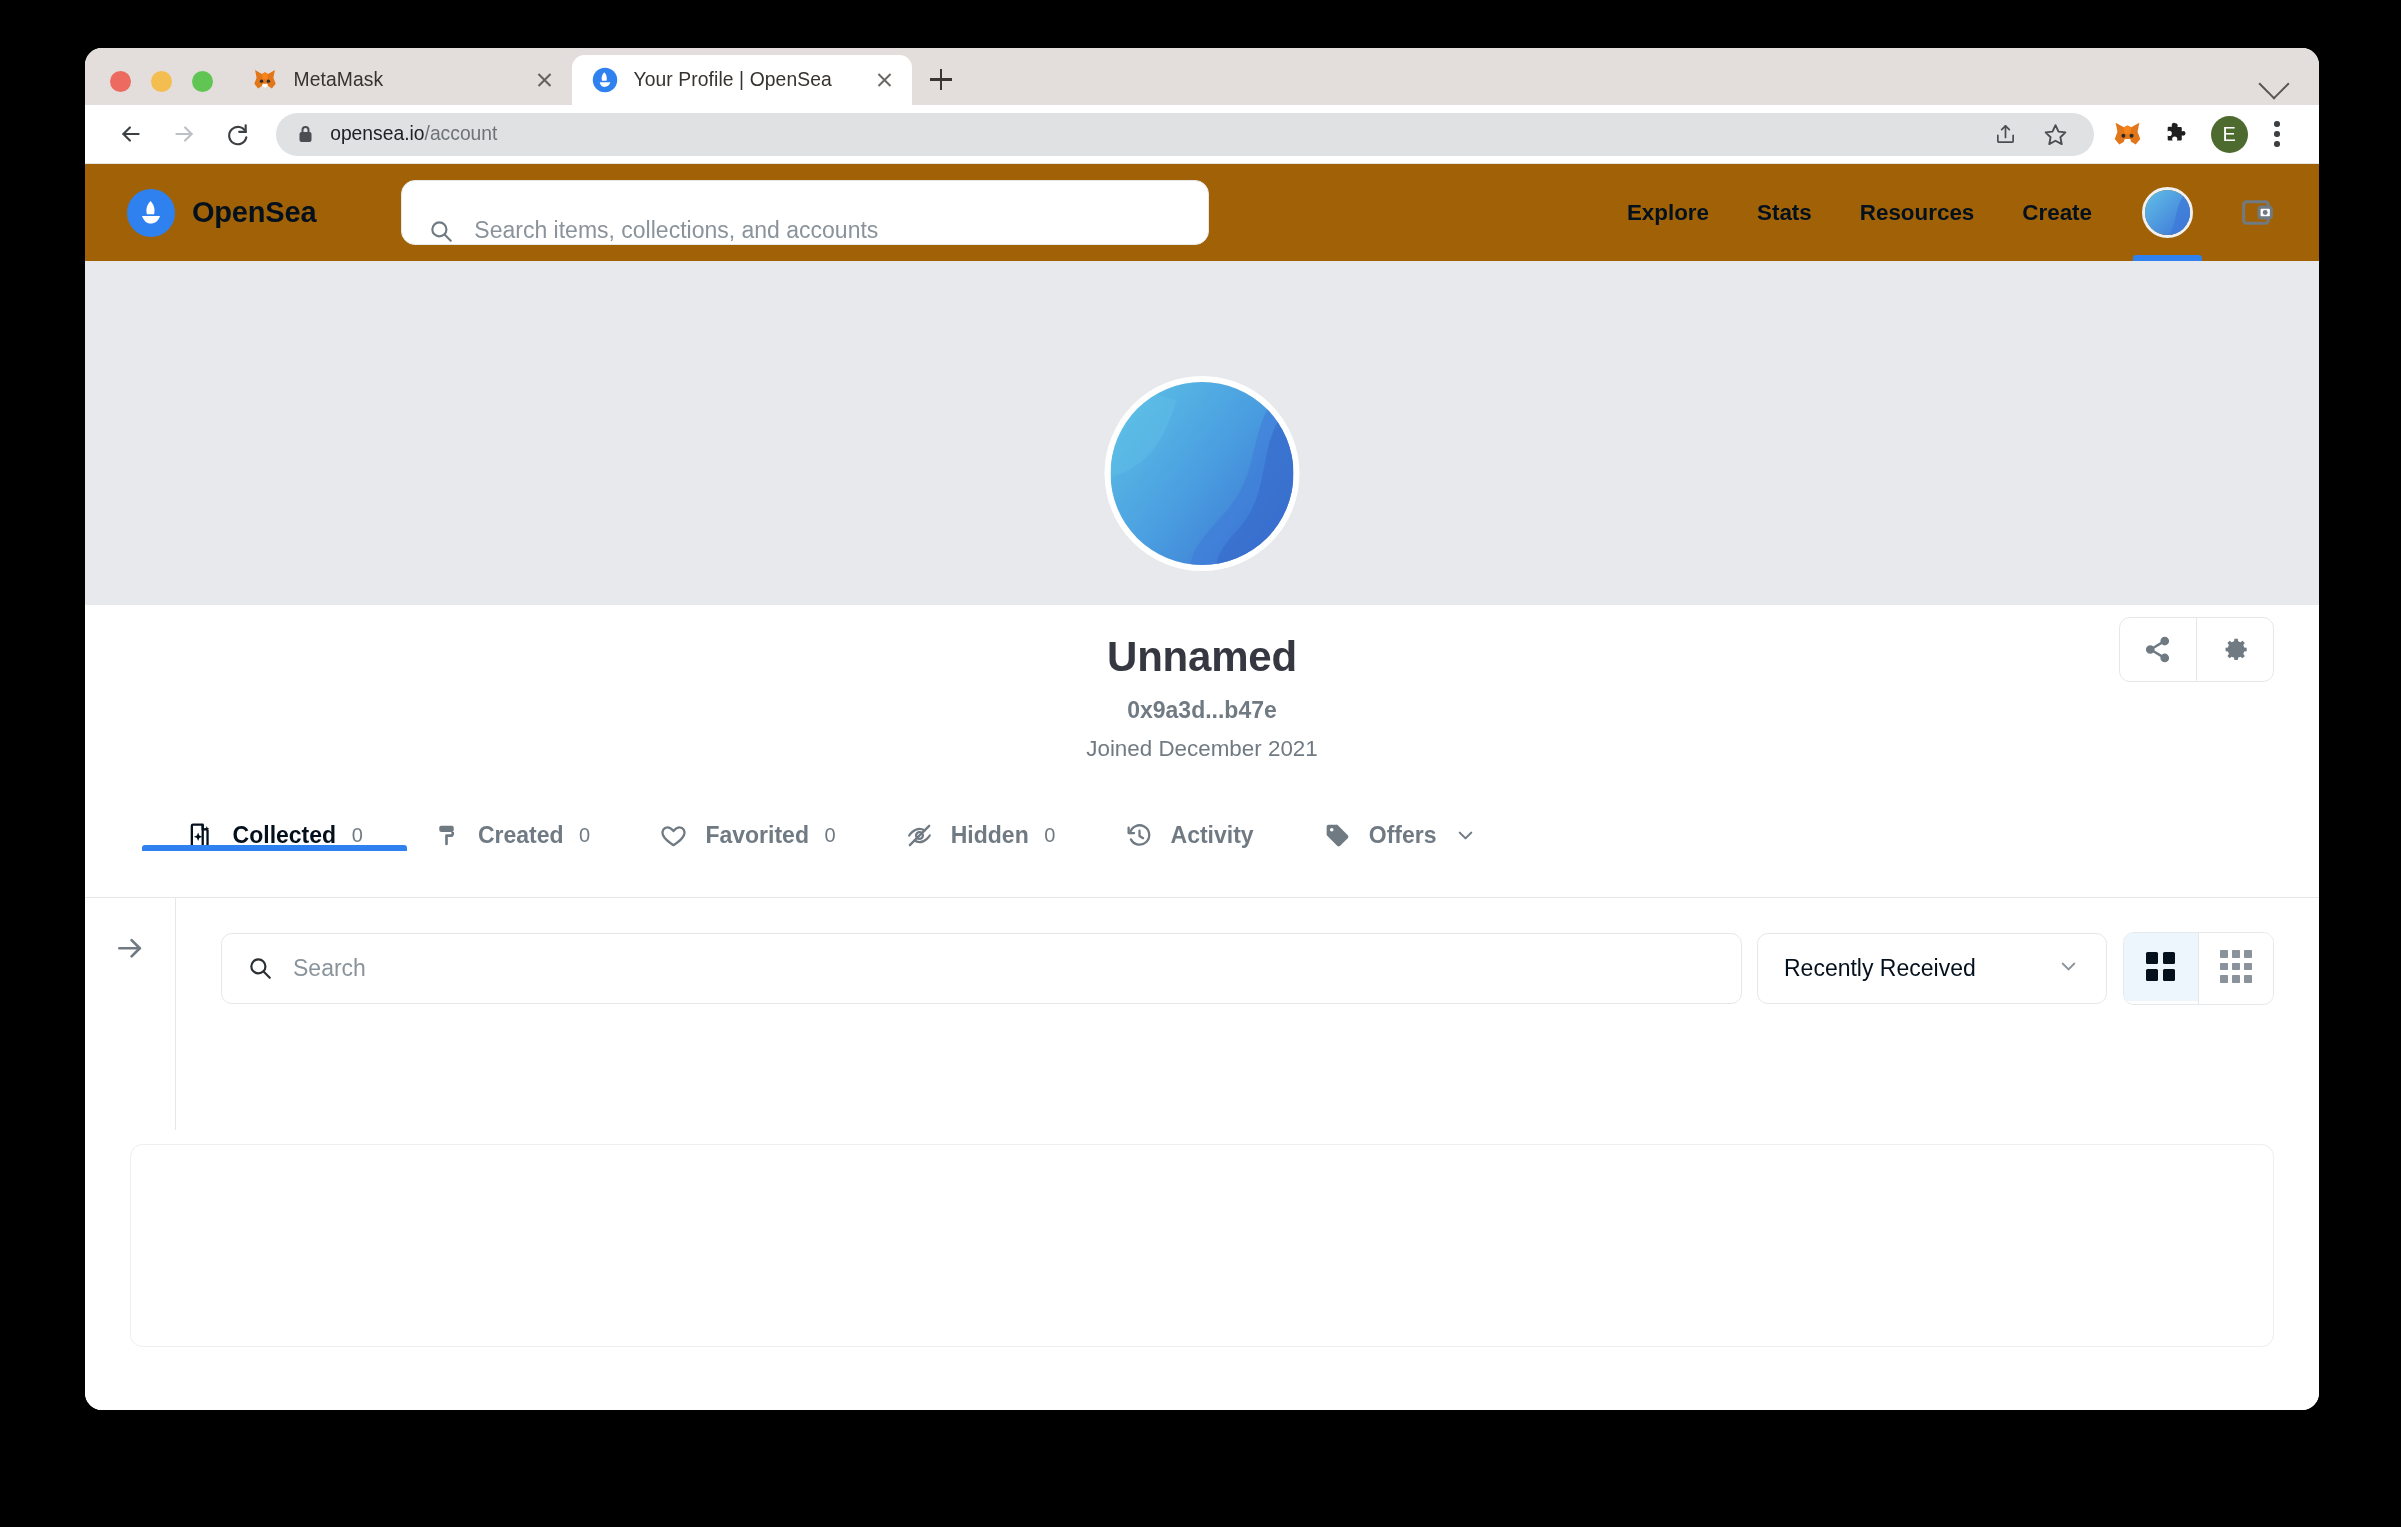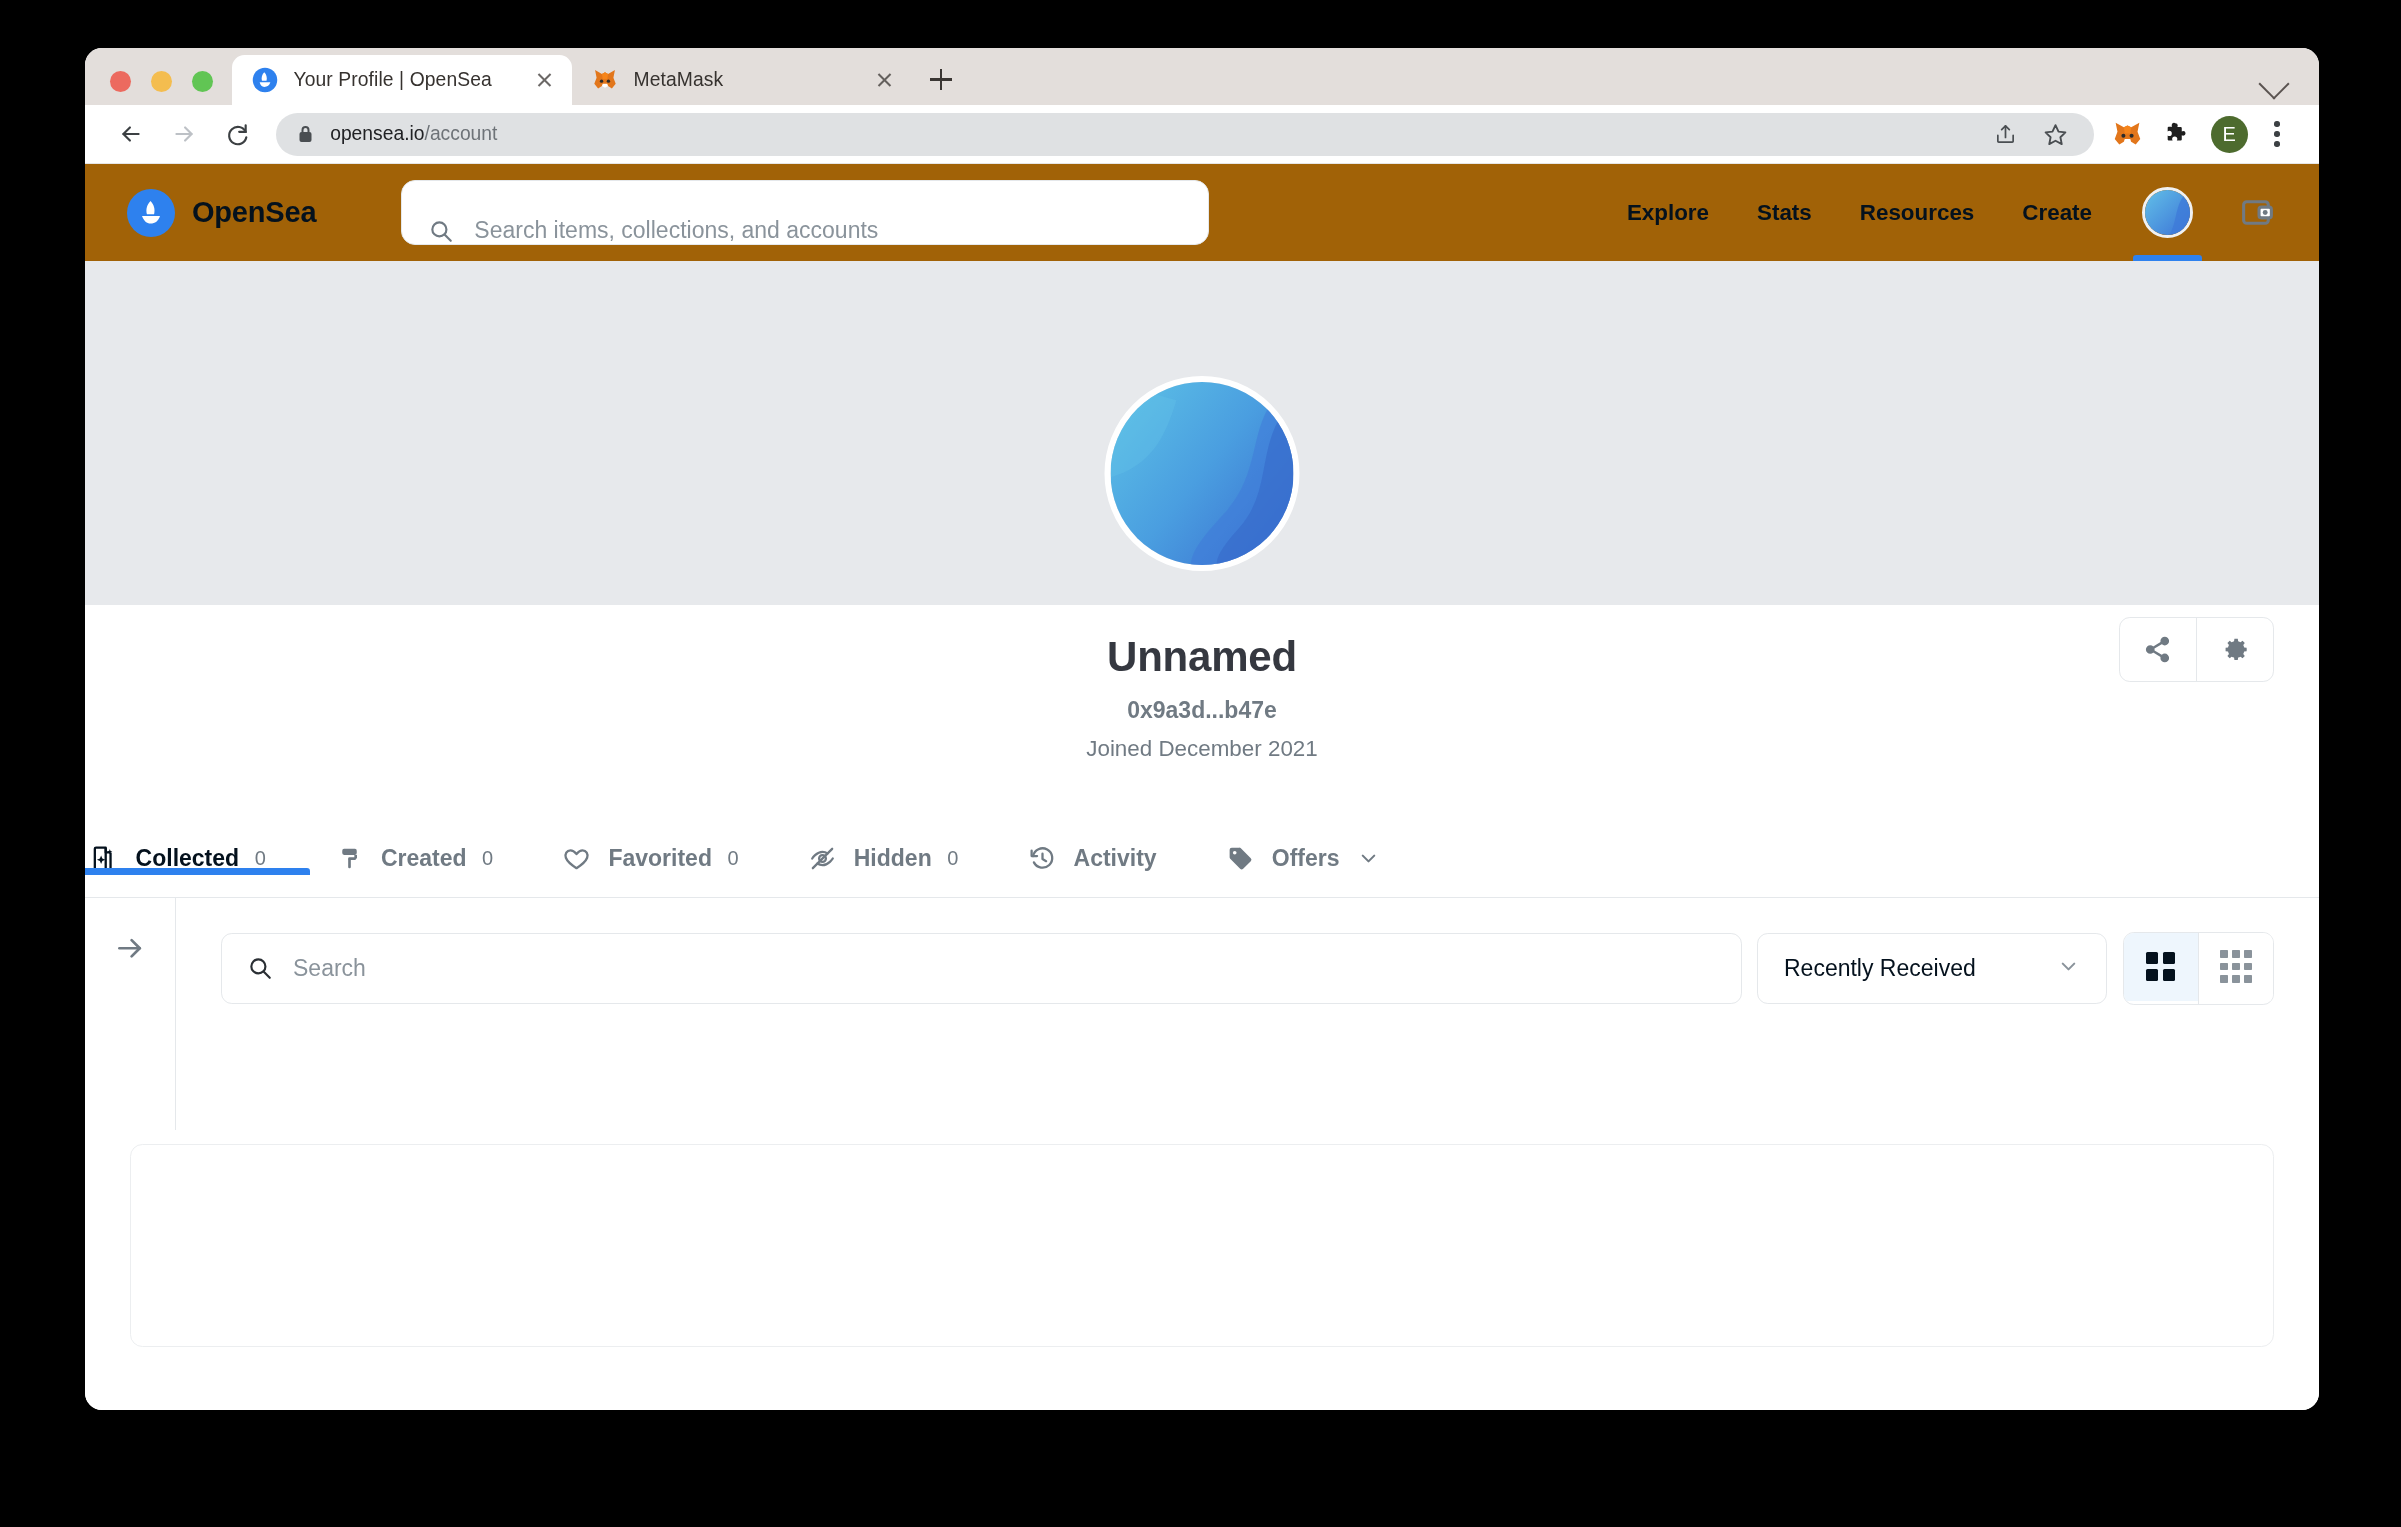--- a/index.html
+++ b/index.html
@@ -407,21 +407,22 @@
     font-size: 22.4px;
     color: #707a83;
   }
 
   
   .content-tabs {
     margin-top: 51px;
     height: 77px;
     border-bottom: 1.5px solid #e5e8eb;
     display: flex;
-    align-items: center;
+    align-items: flex-start;
+    padding-left: 97px;
     box-sizing: border-box;
   }
   .ctab {
     display: flex;
     align-items: center;
     padding: 0 4.6px;
     margin-right: 60px;
     position: relative;
     color: #707a83;
     box-sizing: border-box;
@@ -536,43 +537,43 @@
   <div class="browser-window">
 
     <div class="tab-strip">
       <div class="traffic-lights">
         <span class="light red"></span>
         <span class="light yellow"></span>
         <span class="light green"></span>
       </div>
 
       <div class="tabs">
-        <div class="tab active">
-          <span class="tab-favicon">
-            <svg width="26" height="26" viewBox="0 0 34 34">
-              <circle cx="17" cy="17" r="16" fill="#2e81ee"></circle>
-              <path d="M10 20 h14 c-1 4 -4 6 -8 6 -3 0 -5 -2 -6 -6 z" fill="#ffffff"></path>
-              <path d="M16 7 c3 3 4 7 3 11 h-6 c-1 -4 0 -8 3 -11 z" fill="#ffffff"></path>
-            </svg>
-          </span>
-          <span class="tab-title">Your Profile | OpenSea</span>
-          <span class="tab-close"></span>
-        </div>
-
         <div class="tab">
           <span class="tab-favicon">
             <svg width="26" height="26" viewBox="0 0 34 34">
               <path d="M4 4 L13 9 L17 7 L21 9 L30 4 L28 14 L31 22 L26 28 L21 25 L13 25 L8 28 L3 22 L6 14 Z" fill="#e2761b"></path>
               <path d="M13 9 L17 7 L21 9 L20 16 L14 16 Z" fill="#f6851b"></path>
               <circle cx="12.5" cy="18.5" r="2.2" fill="#2b2b2b"></circle>
               <circle cx="21.5" cy="18.5" r="2.2" fill="#2b2b2b"></circle>
               <path d="M13 25 L17 27 L21 25 L20 22 L14 22 Z" fill="#ffffff"></path>
             </svg>
           </span>
           <span class="tab-title">MetaMask</span>
+          <span class="tab-close"></span>
+        </div>
+
+        <div class="tab active">
+          <span class="tab-favicon">
+            <svg width="26" height="26" viewBox="0 0 34 34">
+              <circle cx="17" cy="17" r="16" fill="#2e81ee"></circle>
+              <path d="M10 20 h14 c-1 4 -4 6 -8 6 -3 0 -5 -2 -6 -6 z" fill="#ffffff"></path>
+              <path d="M16 7 c3 3 4 7 3 11 h-6 c-1 -4 0 -8 3 -11 z" fill="#ffffff"></path>
+            </svg>
+          </span>
+          <span class="tab-title">Your Profile | OpenSea</span>
           <span class="tab-close"></span>
         </div>
 
         <div class="new-tab"></div>
       </div>
 
       <div class="window-chevron"></div>
     </div>
 
     <div class="toolbar">

